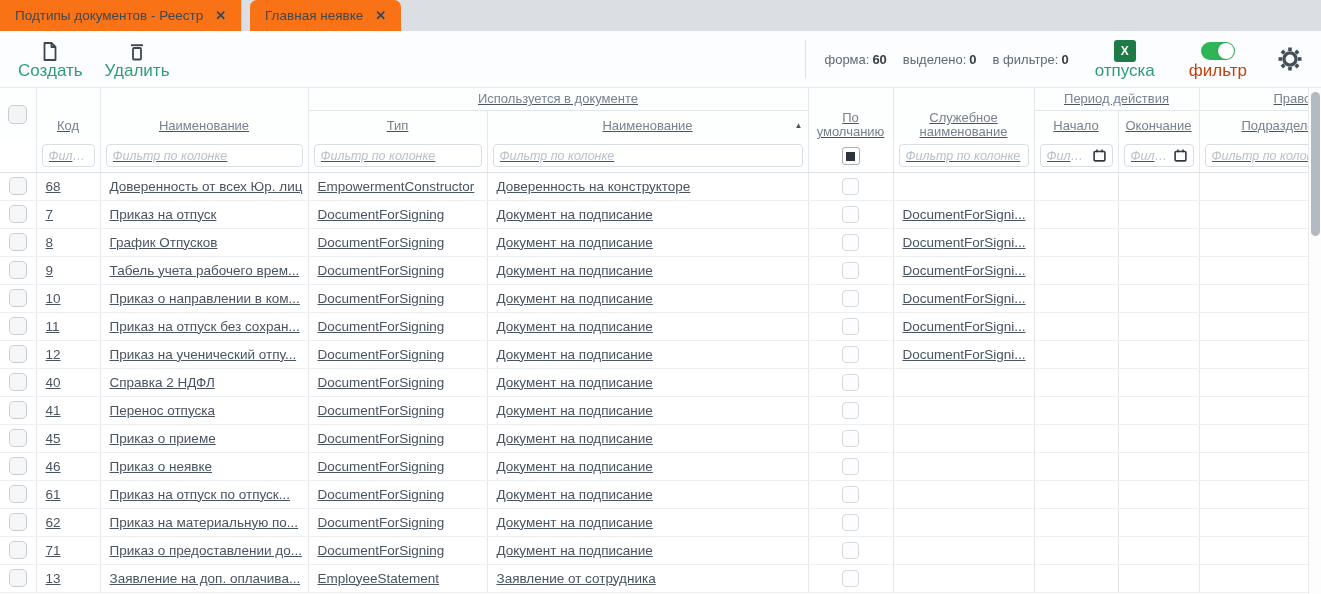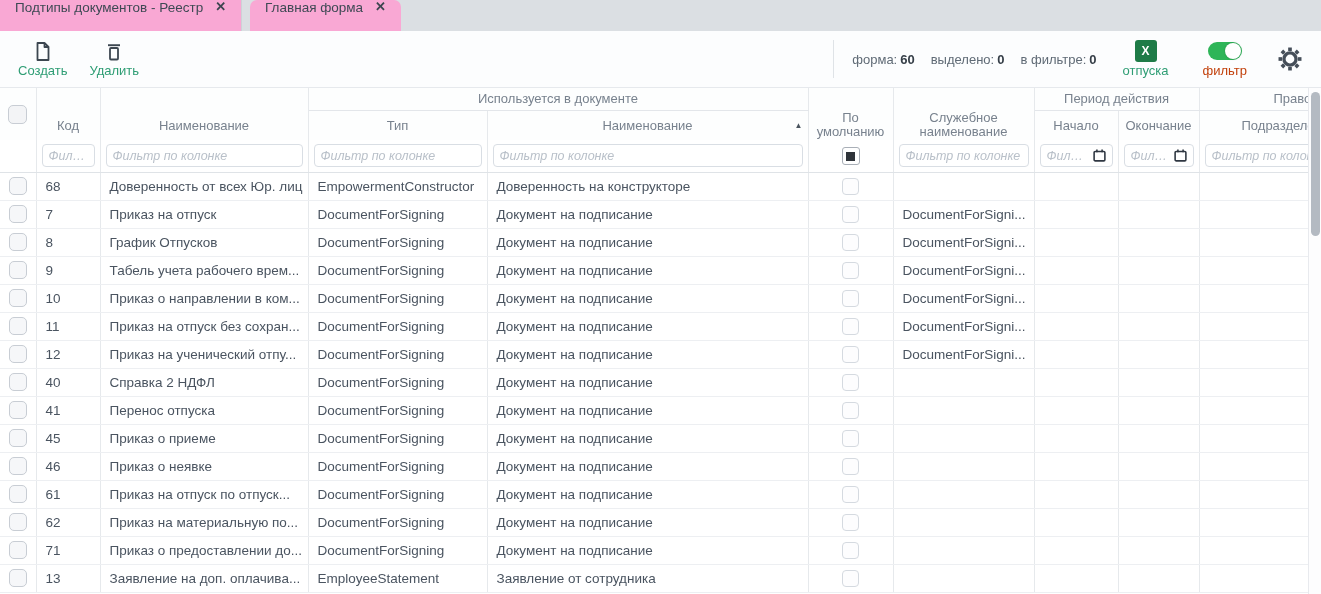--- a/index.html
+++ b/index.html
@@ -1,48 +1,48 @@
 <!DOCTYPE html>
 <html><head>
 <meta charset="utf-8">
 <style>
   * { margin:0; padding:0; box-sizing:border-box; }
   html,body { width:1321px; height:594px; overflow:hidden; }
   body { font-family:"Liberation Sans", sans-serif; background:#fff; color:#4a5460; }
 
   
   .tabbar { height:31px; background:#dbdfe3; display:flex; align-items:stretch; }
-  .tab { background:#f9a8d4; display:flex; gap:12px; padding:0 15px;
+  .tab { background:#f97316; display:flex; align-items:center; gap:12px; padding:0 15px;
          font-size:13.5px; color:#3e4954; white-space:nowrap; cursor:default; }
   .tab.active { border-right:1px solid #cdd2d7; }
   .tab.inactive { margin-left:8px; border-radius:7px 7px 0 0; }
   .tab-close { font-size:13px; color:#3c454f; font-weight:bold; line-height:1; }
 
   
   .toolbar { height:57px; background:#fcfdfe; border-bottom:1px solid #e6e9ed;
              display:flex; align-items:center; justify-content:space-between; padding:0 14px 0 10px; }
   .tb-left { display:flex; align-items:flex-start; gap:6px; }
   .tb-right { display:flex; align-items:center; gap:18px; }
   .tb-btn { display:flex; flex-direction:column; align-items:center; justify-content:center;
             gap:2px; padding:2px 8px; cursor:pointer; }
   .tb-btn .ico { height:22px; display:flex; align-items:center; justify-content:center; }
-  .tb-btn .lbl { font-size:13px; color:#2e9d74; line-height:14px; }
+  .tb-btn .lbl { font-size:17px; color:#2e9d74; line-height:14px; }
   .tb-btn .lbl.dark { color:#c2410c; }
   .tb-sep { width:1px; height:38px; background:#dfe3e7; }
   .stats { display:flex; gap:16px; font-size:13px; color:#5f6a75; }
   .stats b { color:#353e47; font-weight:bold; margin-left:3px; }
   .excel-box { width:22px; height:22px; background:#1e7b47; border-radius:3px; color:#fff;
                font-size:12px; font-weight:bold; display:flex; align-items:center; justify-content:center; }
   .toggle { width:34px; height:18px; border-radius:9px; background:#2eb558; position:relative; }
   .toggle .knob { position:absolute; right:1px; top:1px; width:16px; height:16px;
                   border-radius:50%; background:#fff; box-shadow:0 0 2px rgba(0,0,0,.25); }
   .gear-wrap { padding:0 4px; cursor:pointer; display:flex; align-items:center; }
 
   
-  .grid-wrap { position:relative; height:506px; overflow:hidden; }
+  .grid-wrap { position:relative; height:506px; overflow:hidden;text-decoration:underline; }
   table { border-collapse:collapse; table-layout:fixed; width:1339px; }
   col.c-cb{width:36px} col.c-code{width:64px} col.c-name{width:208px} col.c-type{width:179px}
   col.c-docname{width:321px} col.c-def{width:85px} col.c-svc{width:141px}
   col.c-start{width:84px} col.c-end{width:81px} col.c-dept{width:140px}
 
   th, td { border-right:1px solid #e6e9ec; overflow:hidden; white-space:nowrap; }
   thead th { font-weight:normal; color:#78828e; font-size:13px; background:#fdfefe; }
   tr.h-group th { height:22px; }
   tr.h-group th.grouped { border-bottom:1px solid #e3e6ea; text-align:center; }
   tr.h-title th { height:30px; text-align:center; vertical-align:middle; }
@@ -81,21 +81,21 @@
 </style>
 </head>
 <body>
 
 <div class="tabbar">
   <div class="tab active">
     <span>Подтипы документов - Реестр</span>
     <span class="tab-close">✕</span>
   </div>
   <div class="tab inactive">
-    <span>Главная форма</span>
+    <span>Главная неявке</span>
     <span class="tab-close">✕</span>
   </div>
 </div>
 
 <div class="toolbar">
   <div class="tb-left">
     <div class="tb-btn">
       <span class="ico">
         <svg width="20" height="21" viewBox="0 0 20 21">
             <path d="M4.5 2h7l4 4v13h-11z" fill="none" stroke="#3c4650" stroke-width="1.8" stroke-linejoin="round"></path>

